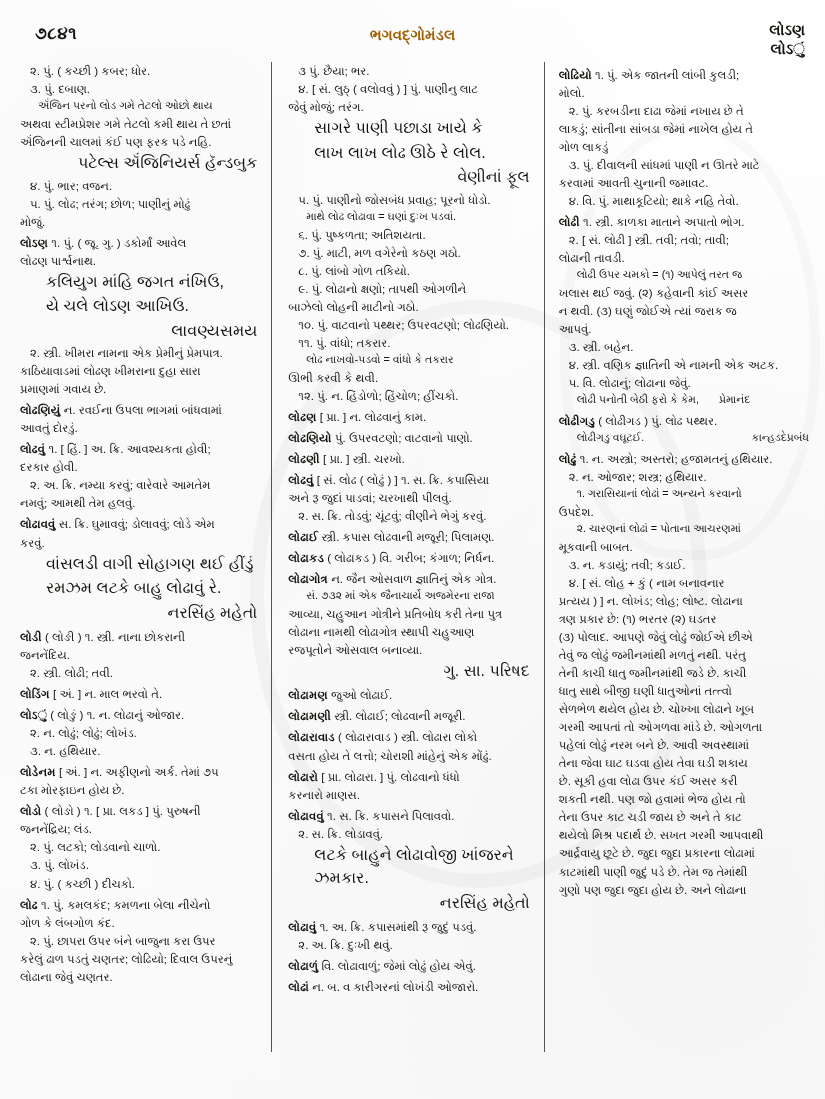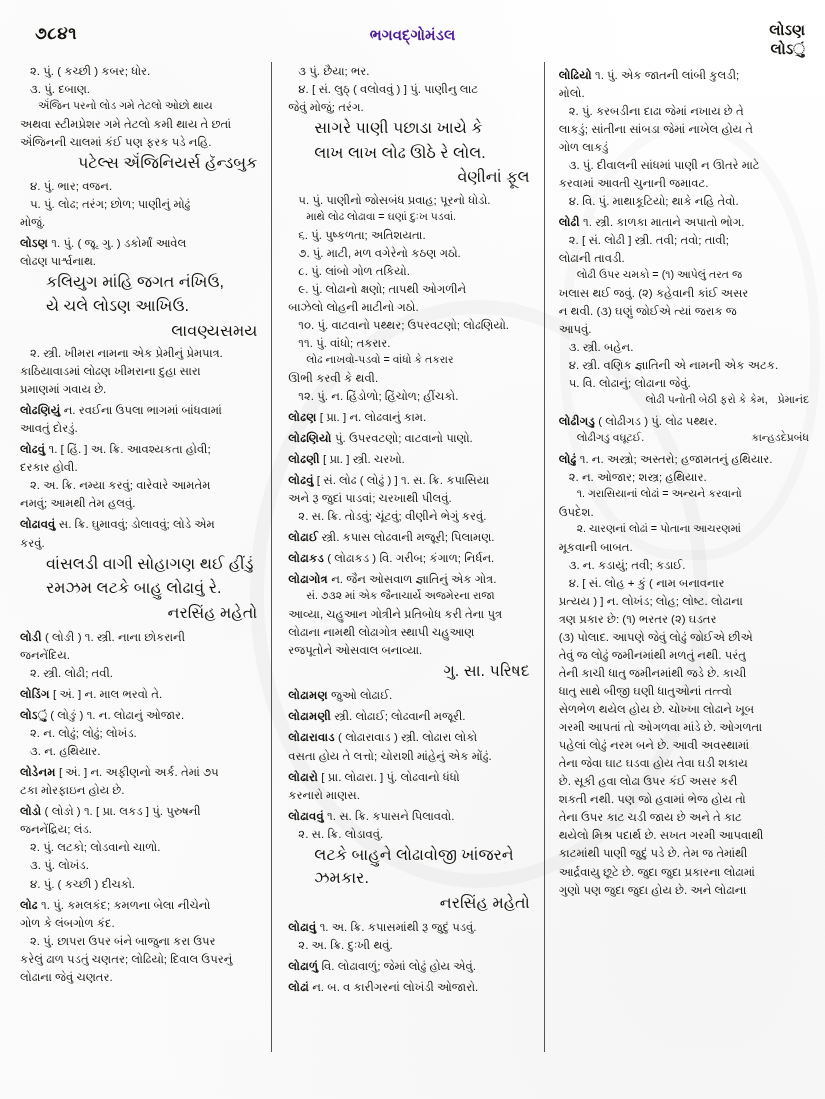--- a/index.html
+++ b/index.html
@@ -70,21 +70,21 @@
     margin-left: 17px;
   }
   #book-title {
     position: absolute;
     left: 0;
     top: 26px;
     width: 825px;
     text-align: center;
     font-size: 15px;
     font-weight: bold;
-    color: #4c1d95;
+    color: #a16207;
   }
   #headwords {
     position: absolute;
     right: 20px;
     top: 20px;
     text-align: right;
     line-height: 1.28;
   }
   #headwords .hw {
     display: block;
@@ -290,21 +290,21 @@
         <div class="entry"><span class="hw">લોઢી</span><span> ૧. સ્ત્રી. કાળકા માતાને અપાતો ભોગ.</span></div>
         <div class="sense">૨. [ સં. લોઢી ] સ્ત્રી. તવી; તવો; તાવી;</div>
         <div class="cont">લોઢાની તાવડી.</div>
         <div class="quote-wide">લોઢી ઉપર ચમકો = (૧) આપેલું તરત જ</div>
         <div class="cont">ખલાસ થઈ જવું. (૨) કહેવાની કાંઈ અસર</div>
         <div class="cont">ન થવી. (૩) ઘણું જોઈએ ત્યાં જરાક જ</div>
         <div class="cont">આપવું.</div>
         <div class="sense">૩. સ્ત્રી. બહેન.</div>
         <div class="sense">૪. સ્ત્રી. વણિક જ્ઞાતિની એ નામની એક અટક.</div>
         <div class="sense">૫. વિ. લોઢાનું; લોઢાના જેવું.</div>
-        <div class="quote-wide" style="display: flex; justify-content: flex-end; gap: 10px;">
+        <div class="quote-wide" style="display: flex; justify-content: flex-start; gap: 20px;">
           <span>લોઢી પનોતી બેઠી ફરો કે કેમ,</span>
           <span>પ્રેમાનંદ</span>
         </div>
         <div class="entry"><span class="hw">લોઢીગડુ</span><span> ( લોઢીગડ ) પું. લોઢ પથ્થર.</span></div>
         <div class="quote-wide" style="display: flex; justify-content: space-between; gap: 20px;">
           <span>લોઢીગડુ વઘૂટઈ.</span>
           <span>કાન્હડદેપ્રબંધ</span>
         </div>
         <div class="entry"><span class="hw">લોઢું</span><span> ૧. ન. અસ્ત્રો; અસ્તરો; હજામતનું હથિયાર.</span></div>
         <div class="sense">૨. ન. ઓજાર; શસ્ત્ર; હથિયાર.</div>
@@ -321,18 +321,18 @@
         <div class="cont">તેની કાચી ધાતુ જમીનમાંથી જડે છે. કાચી</div>
         <div class="cont">ધાતુ સાથે બીજી ઘણી ધાતુઓનાં તત્ત્વો</div>
         <div class="cont">સેળભેળ થયેલ હોય છે. ચોખ્ખા લોઢાને ખૂબ</div>
         <div class="cont">ગરમી આપતાં તો ઓગળવા માંડે છે. ઓગળતા</div>
         <div class="cont">પહેલાં લોઢું નરમ બને છે. આવી અવસ્થામાં</div>
         <div class="cont">તેના જેવા ઘાટ ઘડવા હોય તેવા ઘડી શકાય</div>
         <div class="cont">છે. સૂકી હવા લોઢા ઉપર કંઈ અસર કરી</div>
         <div class="cont">શકતી નથી. પણ જો હવામાં ભેજ હોય તો</div>
         <div class="cont">તેના ઉપર કાટ ચડી જાય છે અને તે કાટ</div>
         <div class="cont">થયેલો મિશ્ર પદાર્થ છે. સખત ગરમી આપવાથી</div>
+        <div class="cont">આર્દ્રવાયુ છૂટે છે. જુદા જુદા પ્રકારના લોઢામાં</div>
         <div class="cont">કાટમાંથી પાણી જુદું પડે છે. તેમ જ તેમાંથી</div>
-        <div class="cont">આર્દ્રવાયુ છૂટે છે. જુદા જુદા પ્રકારના લોઢામાં</div>
         <div class="cont">ગુણો પણ જુદા જુદા હોય છે. અને લોઢાના</div>
       </div>
   </div>
 </div>
 
 </body></html>

